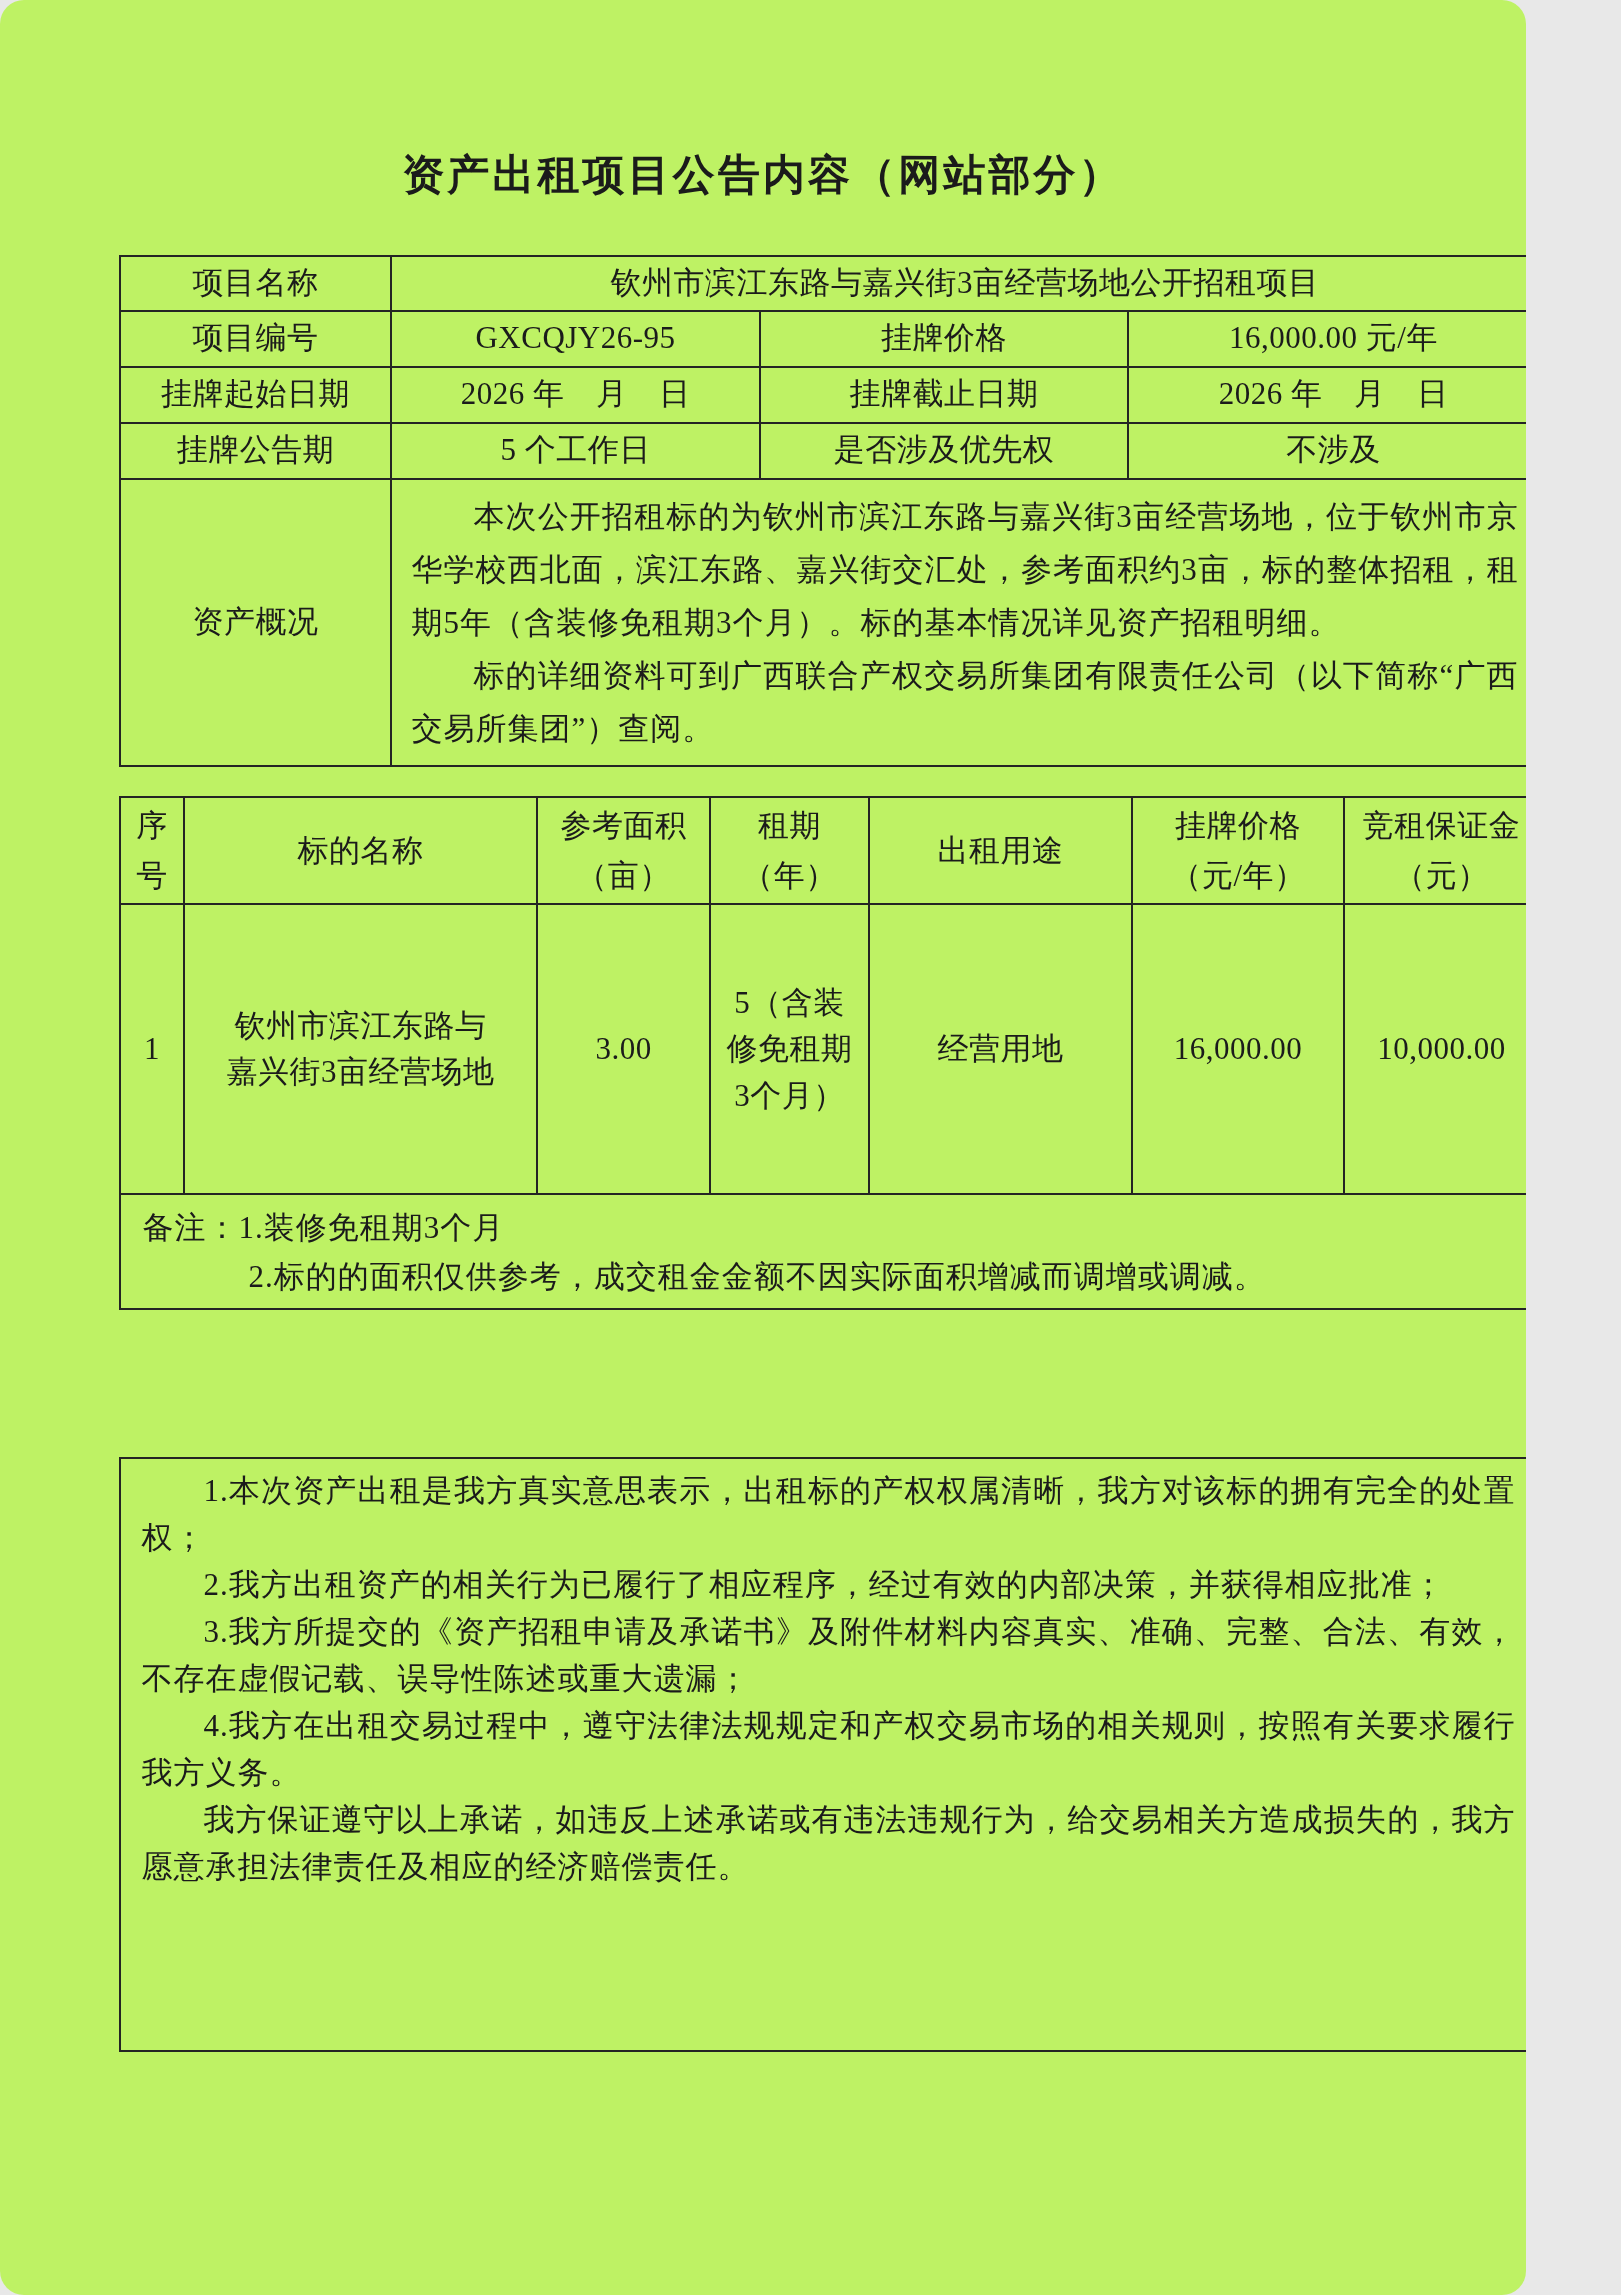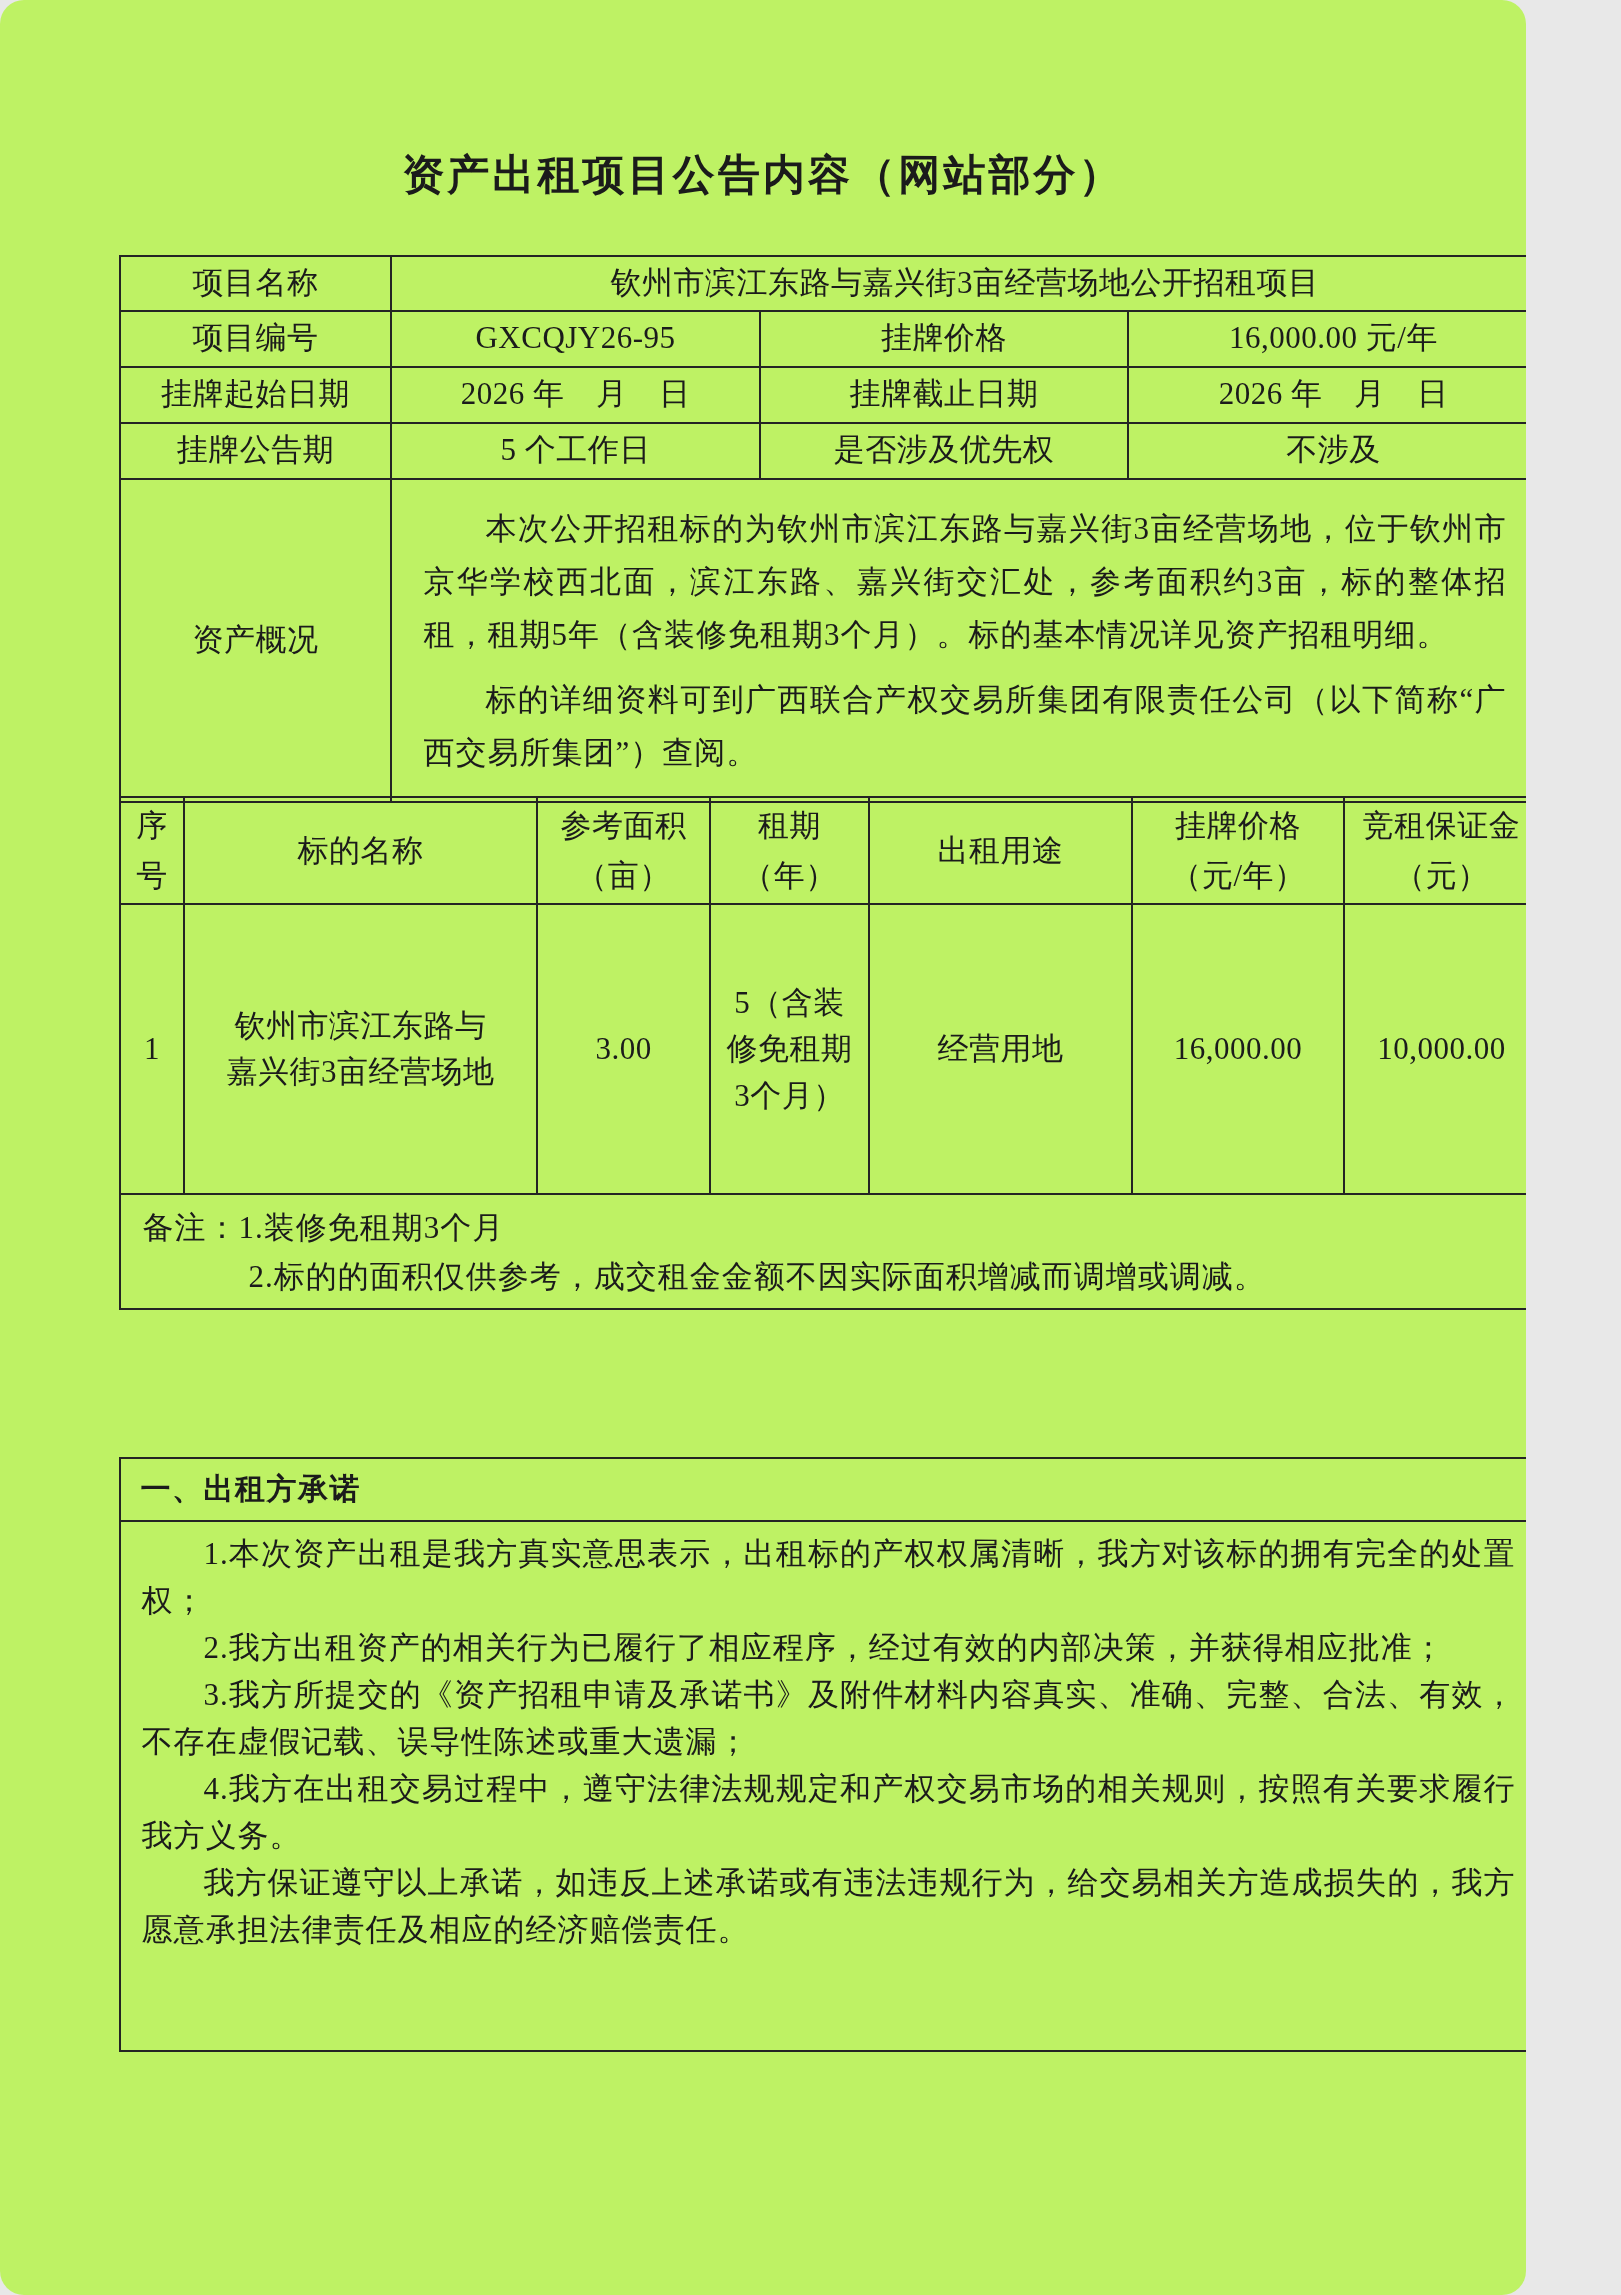--- a/index.html
+++ b/index.html
@@ -32,21 +32,21 @@
   td.lbl{font-weight:400;}
   
   .t1{position:absolute;left:119px;top:255px;width:1419px;}
   .t1 .r1{height:53px;}
   .t1 .r2,.t1 .r3,.t1 .r4{height:56px;}
   .t1 .r5{height:269px;}
   .overview-cell{
     text-align:justify;vertical-align:middle;
     padding:10.2px 19.4px;line-height:53px;letter-spacing:1px;
   }
-  .overview-cell p{margin:12px;text-indent:2em;}
+  .overview-cell p{margin:0;text-indent:2em;}
   
   .t2{position:absolute;left:119px;top:796px;width:1419px;}
   .t2 .tr-title{height:86px;}
   .t2 .tr-head{height:90px;}
   .t2 .tr-data{height:290px;}
   .t2 .tr-remark{height:115px;}
   .detail-title{font-size:33px;font-weight:700;letter-spacing:2px;}
   .t2 td.head{white-space:pre-line;line-height:1.6;}
   .name-cell{padding:5.1px 40px;}
   .term-cell{padding:5.1px 14.3px;}
@@ -175,21 +175,20 @@
     <tr class="tr-remark">
       <td colspan="7" class="remark-cell">
         <div class="l1">备注：1.装修免租期3个月</div>
         <div class="l2">2.标的的面积仅供参考，成交租金金额不因实际面积增减而调增或调减。</div>
       </td>
     </tr>
   </tbody>
     </table>
 
   <div class="commit">
-    <div class="commit-head">一、出租方承诺</div>
     <div class="commit-body">
       <p>1.本次资产出租是我方真实意思表示，出租标的产权权属清晰，我方对该标的拥有完全的处置权；</p>
       <p>2.我方出租资产的相关行为已履行了相应程序，经过有效的内部决策，并获得相应批准；</p>
       <p>3.我方所提交的《资产招租申请及承诺书》及附件材料内容真实、准确、完整、合法、有效，不存在虚假记载、误导性陈述或重大遗漏；</p>
       <p>4.我方在出租交易过程中，遵守法律法规规定和产权交易市场的相关规则，按照有关要求履行我方义务。</p>
       <p>我方保证遵守以上承诺，如违反上述承诺或有违法违规行为，给交易相关方造成损失的，我方愿意承担法律责任及相应的经济赔偿责任。</p>
     </div>
   </div>
 
   <div class="seal">

